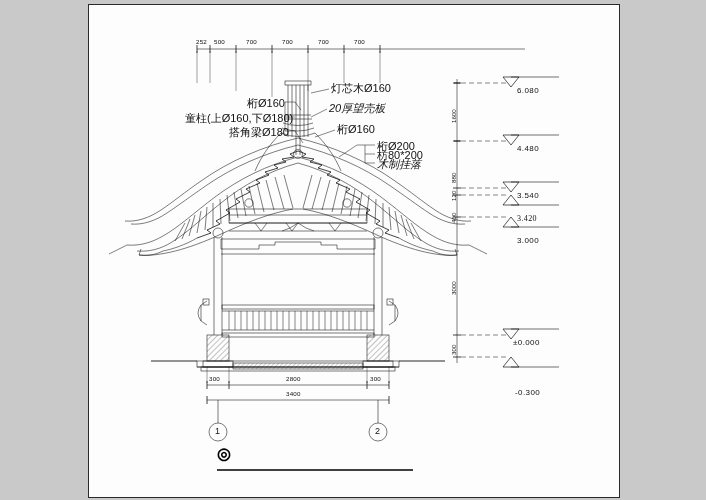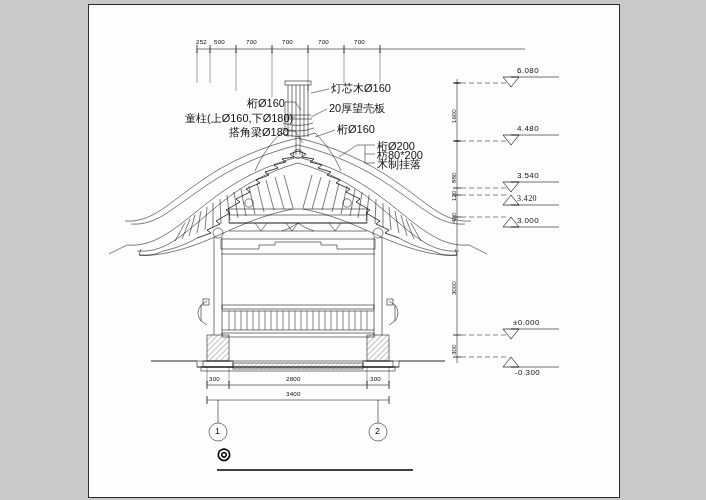--- a/index.html
+++ b/index.html
@@ -5,21 +5,21 @@
   html,body{margin:0;padding:0;background:#9a9a9a;}
   body{font-family:"Liberation Sans",sans-serif;}
   #page{position:relative;width:706px;height:500px;background:#c9c9c9;overflow:hidden;}
   #sheet{position:absolute;left:88px;top:4px;width:530px;height:492px;background:#fdfdfd;
          border:1px solid #2a2a2a;}
   .cad{position:absolute;left:0;top:0;width:530px;height:492px;}
   .lbl{position:absolute;font-family:"Liberation Sans",sans-serif;color:#111;
        white-space:nowrap;line-height:1;}
   .dim{font-size:6.2px;letter-spacing:.2px;}
   .ann{font-size:11px;}
-  .elev{font-size:8px;letter-spacing:.4px;}
+  .elev{font-size:8px;letter-spacing:.4px;margin-top:20px;}
   .vdim{font-size:6.2px;transform-origin:0 0;transform:rotate(-90deg);}
   .axis-num{font-size:9px;}
   .title{font-size:19px;font-weight:bold;letter-spacing:2px;color:#000;}
   .subtitle{font-size:16px;font-weight:bold;letter-spacing:1px;color:#000;}
 </style>
 </head>
 <body>
 
 <div id="page">
   <div id="sheet">
@@ -361,25 +361,25 @@
     <div class="lbl dim" style="left:157px;top:34px;">700</div>
     <div class="lbl dim" style="left:193px;top:34px;">700</div>
     <div class="lbl dim" style="left:229px;top:34px;">700</div>
     <div class="lbl dim" style="left:265px;top:34px;">700</div>
 
     <div class="lbl ann" style="left:158px;top:93px;">桁Ø160</div>
     <div class="lbl ann" style="left:96px;top:108px;">童柱(上Ø160,下Ø180)</div>
     <div class="lbl ann" style="left:140px;top:122px;">搭角梁Ø180</div>
 
     <div class="lbl ann" style="left:242px;top:78px;">灯芯木Ø160</div>
-    <div class="lbl ann" style="left:240px;top:98px;">20厚望壳板</div>
+    <div class="lbl ann" style="left:240px;top:98px;font-style:italic;">20厚望壳板</div>
     <div class="lbl ann" style="left:248px;top:119px;">桁Ø160</div>
     <div class="lbl ann" style="left:288px;top:136px;text-align:right;">桁Ø200</div>
     <div class="lbl ann" style="left:288px;top:145px;">枋80*200</div>
-    <div class="lbl ann" style="left:288px;top:154px;">木制挂落</div>
+    <div class="lbl ann" style="left:288px;top:154px;font-style:italic;">木制挂落</div>
 
     <div class="lbl elev" style="left:428px;top:62px;">6.080</div>
     <div class="lbl elev" style="left:428px;top:120px;">4.480</div>
     <div class="lbl elev" style="left:428px;top:167px;">3.540</div>
     <div class="lbl elev" style="left:428px;top:190px;font-family:Liberation Serif, serif;">3.420</div>
     <div class="lbl elev" style="left:428px;top:212px;">3.000</div>
     <div class="lbl elev" style="left:424px;top:314px;">±0.000</div>
     <div class="lbl elev" style="left:426px;top:364px;">-0.300</div>
 
     <div class="lbl vdim" style="left:362px;top:118px;">1600</div>

